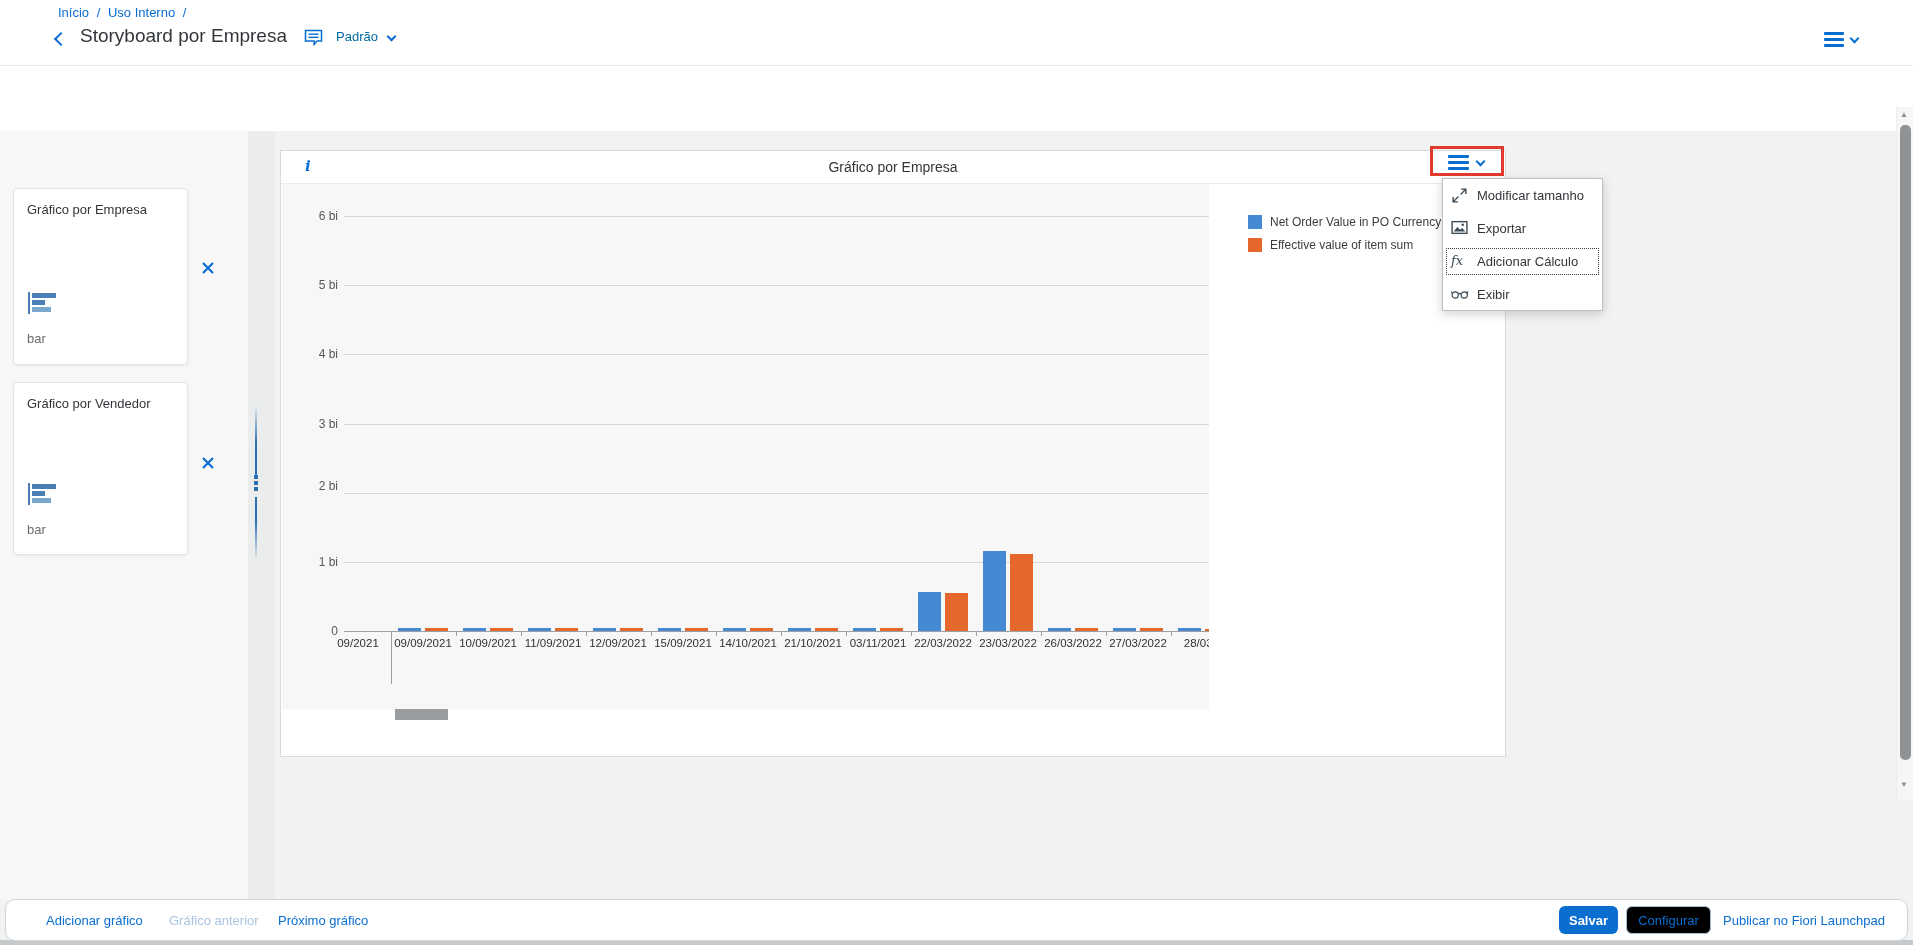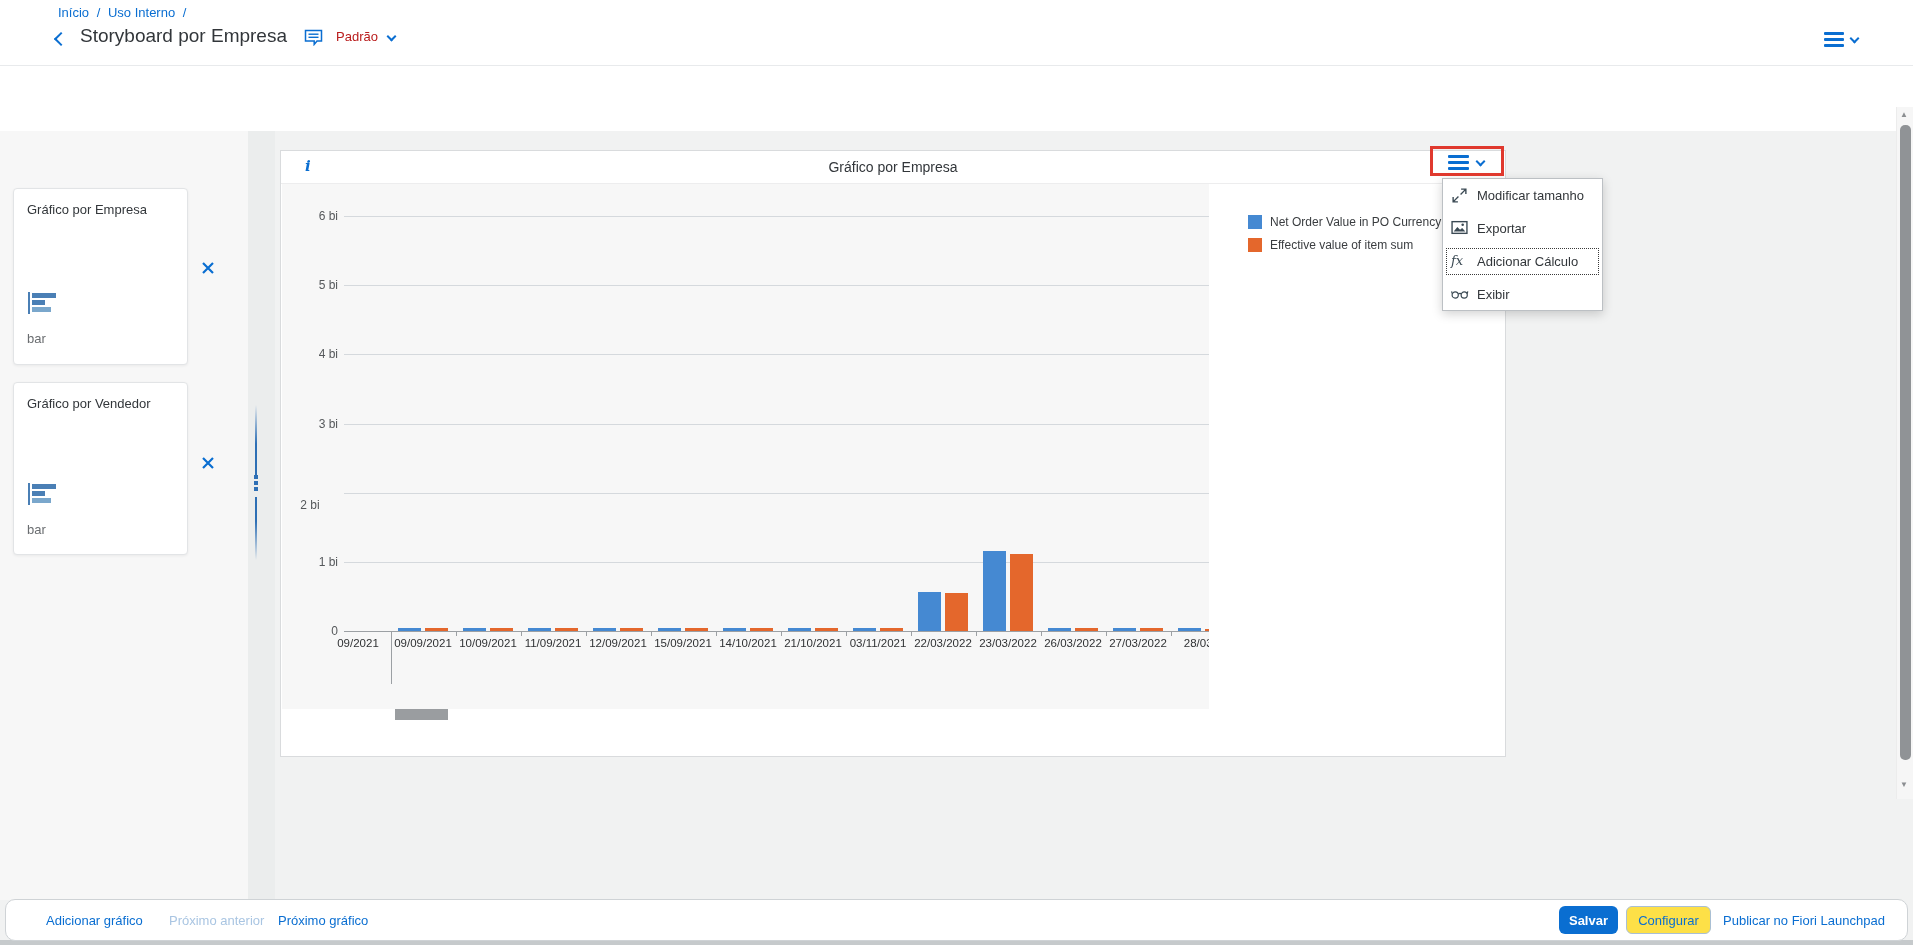--- a/index.html
+++ b/index.html
@@ -7,21 +7,21 @@
   .screen { position:relative; width:1913px; height:945px; overflow:hidden; background:#fff; }
 
   
   .hdr { position:absolute; left:0; top:0; width:1913px; height:66px; background:#fff; border-bottom:1px solid #e8eaec; }
   .crumb { position:absolute; left:58px; top:5px; font-size:13px; color:#0a6ed1; }
   .crumb span { cursor:pointer; }
   .crumb .sep { color:#0a6ed1; margin:0 4px; }
   .backchev { position:absolute; left:56px; top:34px; width:10px; height:10px; border:solid #0a6ed1; border-width:0 2px 2px 0; transform:rotate(135deg); }
   .pgtitle { position:absolute; left:80px; top:25px; font-size:19px; color:#32363a; }
   .comment-ic { position:absolute; left:304px; top:29px; }
-  .variant { position:absolute; left:336px; top:29px; font-size:13px; color:#b91c1c; }
+  .variant { position:absolute; left:336px; top:29px; font-size:13px; color:#0369a1; }
   .chev { display:inline-block; width:7px; height:7px; border:solid #0a6ed1; border-width:0 2px 2px 0; transform:rotate(45deg); }
   .hdr-menu { position:absolute; left:1824px; top:32px; width:20px; }
   .hbar { height:3px; background:#0a6ed1; margin-bottom:3px; border-radius:1px; }
   .hdr-chev { position:absolute; left:1851px; top:35px; }
 
   
   .subhdr { position:absolute; left:0; top:67px; width:1913px; height:64px; background:#fff; border-bottom:1px solid #e5e7e9; }
   .btn-primary { background:#0a6ed1; color:#fff; border:none; border-radius:6px; font-size:13px; font-weight:bold; font-family:"Liberation Sans",sans-serif; cursor:pointer; }
   .iniciar { position:absolute; left:1508px; top:15px; width:58px; height:27px; }
   .linkbtn { position:absolute; top:21px; font-size:13px; color:#0a6ed1; cursor:pointer; background:none; border:none; font-family:"Liberation Sans",sans-serif; }
@@ -78,21 +78,21 @@
   .vtrack { position:absolute; left:1896px; top:107px; width:17px; height:692px; background:#f6f6f6; border-left:1px solid #ececec; }
   .varrow { position:absolute; left:3px; font-size:8px; color:#8b8e91; cursor:pointer; }
   .vthumb { position:absolute; left:3px; top:18px; width:11px; height:635px; background:#909396; border-radius:5px; cursor:pointer; }
 
   
   .footer-strip { position:absolute; left:0; top:940px; width:1913px; height:5px; background:#c6cacc; }
   .footer { position:absolute; left:5px; top:899px; width:1903px; height:42px; background:#fff; border:1px solid #cfd3d6; border-radius:10px; }
   .flink { position:absolute; top:13px; font-size:13px; color:#0a6ed1; cursor:pointer; background:none; border:none; font-family:"Liberation Sans",sans-serif; white-space:nowrap; }
   .flink.disabled { color:#a9c5e2; cursor:default; }
   .salvar { position:absolute; left:1553px; top:6px; width:59px; height:28px; }
-  .configurar { position:absolute; left:1620px; top:6px; width:85px; height:28px; background:#fde047; color:#0a6ed1; border:1px solid #a9bfd4; border-radius:6px; font-size:13px; font-family:"Liberation Sans",sans-serif; cursor:pointer; }
+  .configurar { position:absolute; left:1620px; top:6px; width:85px; height:28px; background:#000000; color:#0a6ed1; border:1px solid #a9bfd4; border-radius:6px; font-size:13px; font-family:"Liberation Sans",sans-serif; cursor:pointer; }
 
   .xbtn-svg { display:block; }
 </style>
 </head>
 <body>
 
 <div class="screen">
 
   <div class="hdr">
     <div class="crumb">
@@ -175,21 +175,21 @@
     <div class="plot">
         <div class="gridline" style="left: 62px; top: 32px; width: 865px;"></div>
         <div class="ylab" style="top: 25px;">6 bi</div>
         <div class="gridline" style="left: 62px; top: 101px; width: 865px;"></div>
         <div class="ylab" style="top: 94px;">5 bi</div>
         <div class="gridline" style="left: 62px; top: 170px; width: 865px;"></div>
         <div class="ylab" style="top: 163px;">4 bi</div>
         <div class="gridline" style="left: 62px; top: 240px; width: 865px;"></div>
         <div class="ylab" style="top: 233px;">3 bi</div>
         <div class="gridline" style="left: 62px; top: 309px; width: 865px;"></div>
-        <div class="ylab" style="top: 314px; text-align: center;">2 bi</div>
+        <div class="ylab" style="top: 295px;">2 bi</div>
         <div class="gridline" style="left: 62px; top: 378px; width: 865px;"></div>
         <div class="ylab" style="top: 371px; padding-left: 16px;">1 bi</div>
         <div class="axisline" style="left: 62px; top: 447px; width: 865px;"></div>
         <div class="ylab" style="top: 440px;">0</div>
         <div class="xlab" style="left: 43px; top: 453px;">09/2021</div>
         <div class="xtick" style="left: 109px; top: 447px; height: 53px;"></div>
         <div class="xlab" style="left: 108px; top: 453px;">09/09/2021</div>
         <div class="xtick" style="left: 174px; top: 447px; height: 5px;"></div>
         <div class="xlab" style="left: 173px; top: 453px;">10/09/2021</div>
         <div class="xtick" style="left: 239px; top: 447px; height: 5px;"></div>
@@ -300,20 +300,20 @@
 
   <div class="vtrack">
     <span class="varrow" style="top:3px;">▲</span>
     <div class="vthumb"></div>
     <span class="varrow" style="top:673px;">▼</span>
   </div>
 
   <div class="footer-strip"></div>
   <div class="footer">
     <button class="flink" style="left:40px;">Adicionar gráfico</button>
-    <button class="flink disabled" style="left:163px;">Próximo anterior</button>
+    <button class="flink disabled" style="left:163px;">Gráfico anterior</button>
     <button class="flink" style="left:272px;">Próximo gráfico</button>
     <button class="btn-primary salvar">Salvar</button>
     <button class="configurar">Configurar</button>
     <button class="flink" style="left:1717px;">Publicar no Fiori Launchpad</button>
   </div>
 
 </div>
 
 </body></html>

